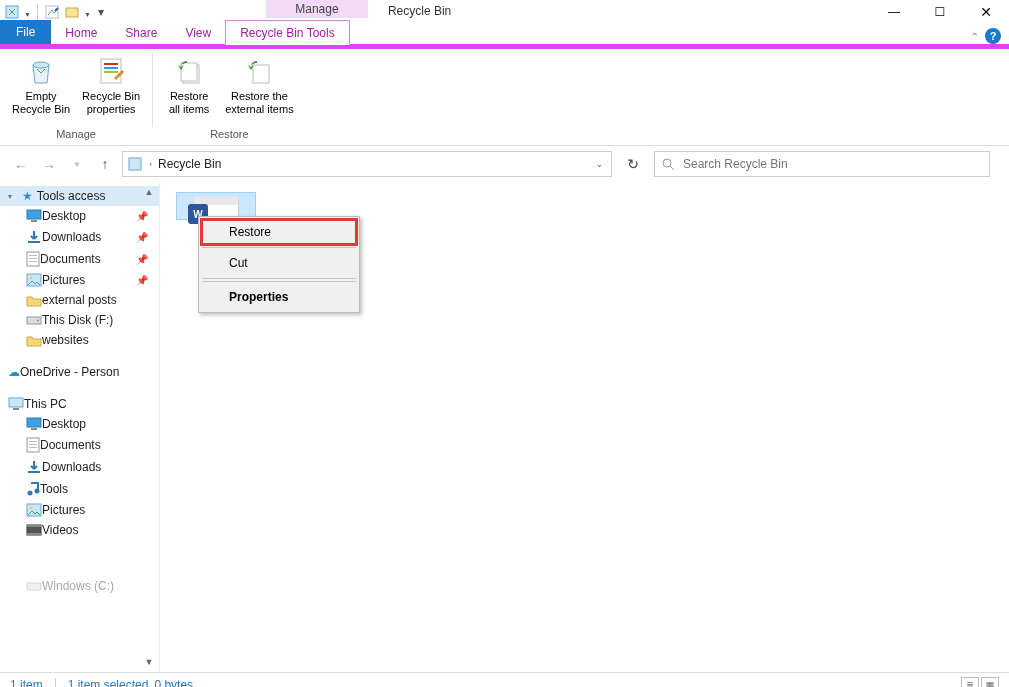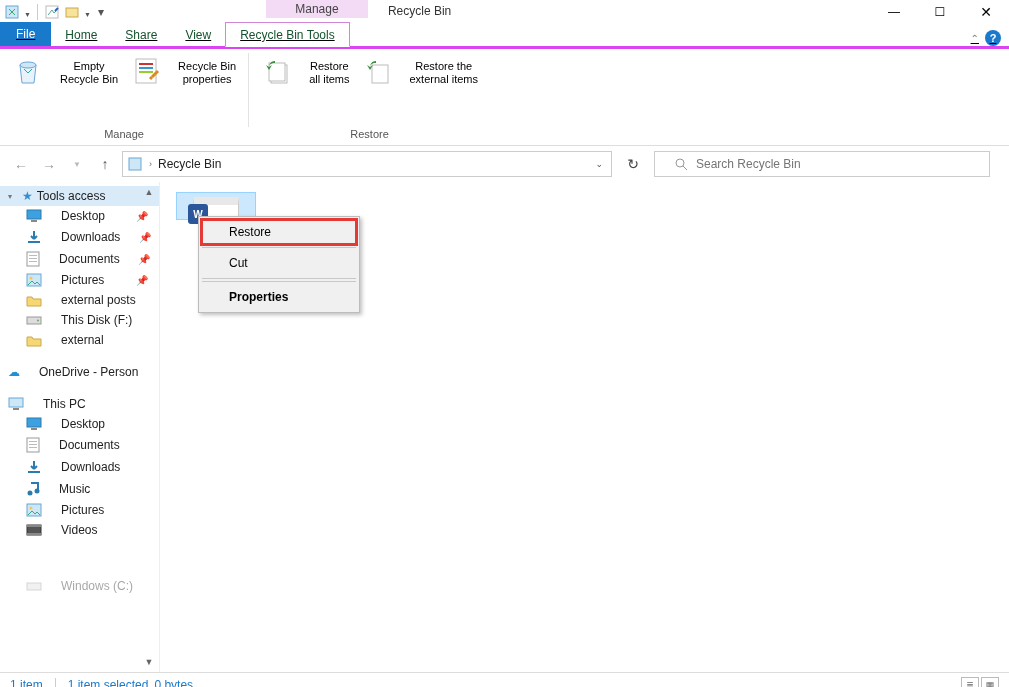--- a/index.html
+++ b/index.html
@@ -9,51 +9,51 @@
   .qat { display:flex; align-items:center; gap:4px; padding:0 4px; }
   .qat .icon { width:16px; height:16px; display:flex; align-items:center; justify-content:center; }
   .caret { font-size:7px; color:#555; padding-top:4px; }
   .context-tab-block { display:flex; flex-direction:column; align-items:center; width:102px; }
   .context-label { background:#f3daf5; color:#444; width:100%; height:18px; display:flex; align-items:center; justify-content:center; font-size:12px; }
   .title-text { padding:4px 20px; font-size:12px; color:#333; }
   .win-controls { margin-left:auto; display:flex; }
   .win-btn { width:46px; height:24px; display:flex; align-items:center; justify-content:center; font-size:12px; }
   .win-btn.close { font-size:14px; }
   
-  .tabs { display:flex; align-items:flex-end; height:25px; border-bottom:3px solid #d946ef;text-decoration:underline; }
-  .tab { padding:5px 14px 4px; font-size:12px; color:#14532d; cursor:default; }
+  .tabs { display:flex; align-items:flex-end; height:25px; border-bottom:5px solid #d946ef; }
+  .tab { padding:5px 14px 4px; font-size:12px; color:#a21caf; cursor:default; }
   .tab.file { background:#1979ca; color:#fff; padding:5px 16px; }
   .tab.active { border:1px solid #d186d8; border-bottom:1px solid #fff; background:#fff; margin-bottom:-1px; }
   .tabs .right { margin-left:auto; display:flex; align-items:center; gap:6px; padding-right:8px; }
   .help-icon { width:16px; height:16px; border-radius:50%; background:#1979ca; color:#fff; display:flex; align-items:center; justify-content:center; font-size:11px; font-weight:bold; }
   
   .ribbon { display:flex; height:97px; border-bottom:1px solid #ddd; }
   .ribbon-group { display:flex; flex-direction:column; align-items:center; padding:2px 6px; }
   .ribbon-group .buttons { display:flex; flex:1; align-items:flex-start; }
   .ribbon-group .label { font-size:11px; color:#555; padding:2px 0 3px; }
   .ribbon-sep { width:1px; background:#e3e3e3; margin:4px 0 18px; }
-  .rbtn { display:flex; align-items:center; justify-content:space-between; padding:4px 6px 0; min-width:60px;gap:16px; }
+  .rbtn { display:flex; flex-direction:column; align-items:center; justify-content:space-between; padding:4px 6px 0; min-width:60px; }
   .rbtn .icon { width:32px; height:32px; display:flex; align-items:center; justify-content:center; margin-bottom:3px; }
   .rbtn .txt { font-size:11px; text-align:center; line-height:13px; }
   
   .navbar { display:flex; align-items:center; height:36px; padding:0 10px; gap:6px; }
   .nav-arrow { width:22px; height:22px; display:flex; align-items:center; justify-content:center; color:#999; font-size:14px; }
   .nav-up { color:#555; }
   .addressbar { flex:1; display:flex; align-items:center; border:1px solid #ccc; height:26px; padding:0 4px; gap:4px; max-width:490px; }
   .addressbar .loc-icon { width:16px; height:16px; }
   .addressbar .crumb { font-size:12px; color:#222; }
   .addressbar .chev { color:#666; font-size:9px; padding:0 2px; }
   .addressbar .dropdown-chev { margin-left:auto; color:#555; font-size:9px; padding-right:4px; }
   .nav-refresh { width:30px; height:26px; border:0; display:flex; align-items:center; justify-content:center; color:#444; font-size:14px; }
-  .searchbox { width:336px; height:26px; border:1px solid #ccc; display:flex; align-items:center; padding:0 19px; gap:6px; color:#888; }
+  .searchbox { width:336px; height:26px; border:1px solid #ccc; display:flex; align-items:center; padding:0 6px; gap:6px; color:#888; }
   .searchbox input { border:none; outline:none; flex:1; font-size:12px; color:#333; background:transparent; }
   
   .body { display:flex; height:490px; }
   .sidebar { width:160px; border-right:1px solid #eee; overflow:hidden; padding-top:4px; }
-  .tree-item { display:flex; align-items:center; gap:19px; padding:3px 4px 3px 14px; font-size:12px; color:#222; white-space:nowrap; }
+  .tree-item { display:flex; align-items:center; gap:0; padding:3px 4px 3px 14px; font-size:12px; color:#222; white-space:nowrap; }
   .tree-item .pin { margin-left:auto; color:#888; font-size:10px; padding-right:6px; }
   .tree-item.quick { background:#d9eaf9; padding-left:8px; gap:4px; }
   .tree-item.top { padding-left:8px; margin-top:12px; }
   .tree-item.sub2 { padding-left:26px; }
   .tree-chev { width:10px; font-size:8px; color:#777; }
   .content { flex:1; position:relative; padding:10px 16px; }
   .file-tile { width:80px; display:flex; flex-direction:column; align-items:center; background:#cce8ff; border:1px solid #99d1ff; padding:4px 2px 0; }
   .file-tile .doc-icon { width:46px; height:22px; background:#fff; border:1px solid #c9c9c9; border-top-width:8px; border-top-color:#e8e8e8; position:relative; }
   .file-tile .doc-badge { position:absolute; left:-6px; bottom:-6px; width:20px; height:20px; background:#2b579a; border-radius:3px; color:#fff; font-size:10px; font-weight:bold; display:flex; align-items:center; justify-content:center; }
   
@@ -281,21 +281,21 @@
             </svg>
           </span>
           <span>This Disk (F:)</span>
         </div>
         <div class="tree-item sub2">
           <span>
             <svg width="16" height="13">
               <path d="M1 3h5l1 2h8v7H1z" fill="#f7d774" stroke="#caa84a"></path>
             </svg>
           </span>
-          <span>external</span>
+          <span>websites</span>
         </div>
       </div>
 
     <div class="tree-item top">
       <span style="color:#1e90d6;">☁</span>
       <span>OneDrive - Person</span>
     </div>
 
     <div class="tree-item top">
       <span>
@@ -337,21 +337,21 @@
           <span>Downloads</span>
         </div>
         <div class="tree-item sub2">
           <span>
             <svg width="14" height="16">
               <path d="M5 2h7v8" stroke="#2b7bb0" fill="none" stroke-width="2"></path>
               <circle cx="4" cy="12" r="2.5" fill="#2b7bb0"></circle>
               <circle cx="11" cy="10" r="2.5" fill="#2b7bb0"></circle>
             </svg>
           </span>
-          <span>Music</span>
+          <span>Tools</span>
         </div>
         <div class="tree-item sub2">
           <span>
             <svg width="16" height="14">
               <rect x="1" y="1" width="14" height="12" fill="#cde7f7" stroke="#6aa7d6"></rect>
               <circle cx="5" cy="5" r="1.5" fill="#f7c948"></circle>
               <path d="M2 12l4-4 3 3 2-2 3 3" stroke="#3a8" fill="none"></path>
             </svg>
           </span>
           <span>Pictures</span>

